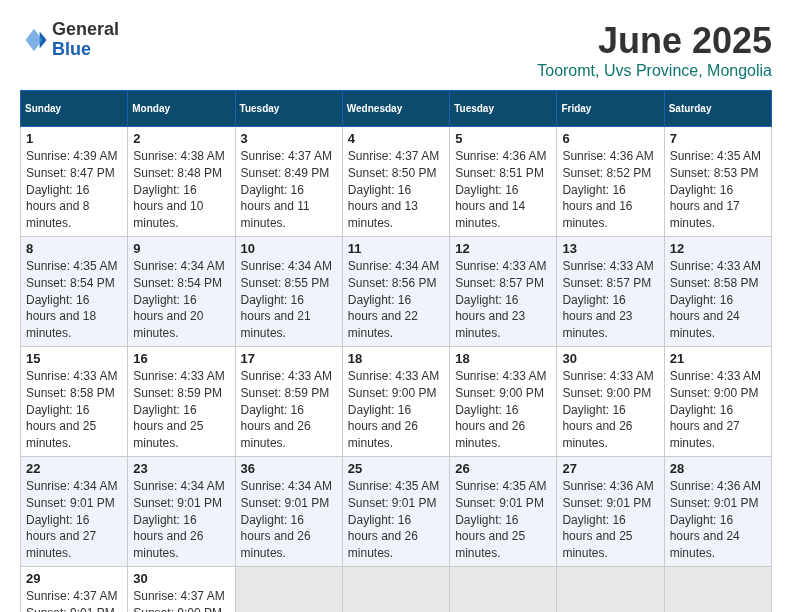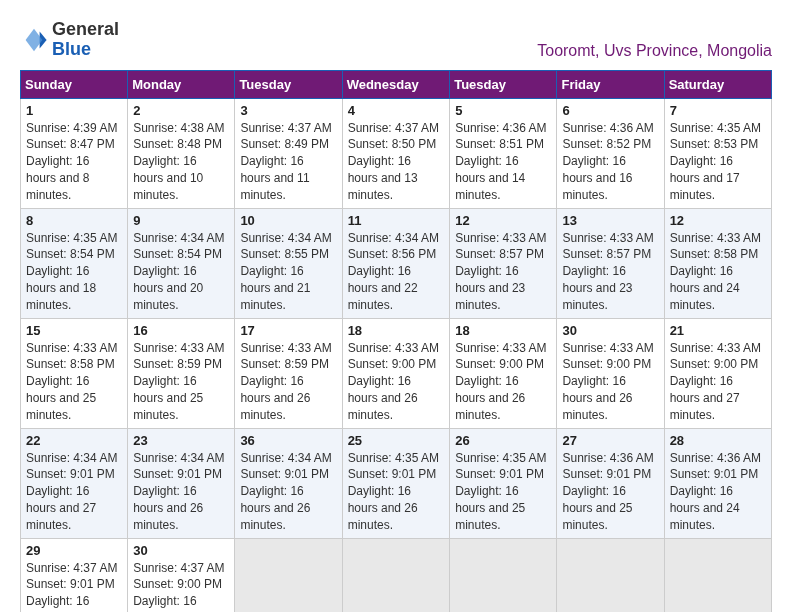--- a/index.html
+++ b/index.html
@@ -6,21 +6,21 @@
     body {
       font-family: Arial, sans-serif;
       background: #fff;
       width: 792px;
       min-height: 612px;
       padding: 20px;
     }
     .header-area {
       display: flex;
       justify-content: space-between;
-      align-items: flex-end;
+      align-items: flex-start;
       margin-bottom: 10px;
     }
     .logo {
       display: flex;
       align-items: center;
       gap: 4px;
     }
     .logo-text {
       font-size: 18px;
       font-weight: bold;
@@ -35,33 +35,33 @@
     .title-area {
       text-align: right;
     }
     .main-title {
       font-size: 36px;
       font-weight: bold;
       color: #333;
     }
     .subtitle {
       font-size: 16px;
-      color: #701a75;
+      color: #0f766e;
     }
     .calendar {
       width: 100%;
       border-collapse: collapse;
       font-size: 11px;
     }
     .calendar thead tr th {
-      background-color: #701a75;
+      background-color: #0c4a6e;
       color: #fff;
-      padding: 6px 4px;
+      padding: 12px 4px;
       text-align: left;
-      font-size: 13px;
+      font-size: 10px;
       font-weight: bold;
       border: 1px solid #1a5fb4;
     }
     .calendar tbody tr td {
       border: 1px solid #ccc;
       vertical-align: top;
       padding: 4px 5px;
       width: 108px;
       min-height: 80px;
       background: #fff;
@@ -93,20 +93,21 @@
     <svg class="logo-icon" viewBox="0 0 40 40">
       <polygon points="28,8 38,20 28,32" fill="#1a5fb4"></polygon>
       <polygon points="20,4 32,20 20,36 8,20" fill="#4a90d9" opacity="0.7"></polygon>
     </svg>
     <div class="logo-text">
       <span class="logo-general">General</span><br>
       <span class="logo-blue">Blue</span>
     </div>
   </div>
   <div class="title-area">
+    <div class="main-title">June 2025</div>
     <div class="subtitle">Tooromt, Uvs Province, Mongolia</div>
   </div>
 </div>
 
 <table class="calendar">
   <thead>
     <tr>
       <th>Sunday</th>
       <th>Monday</th>
       <th>Tuesday</th>

